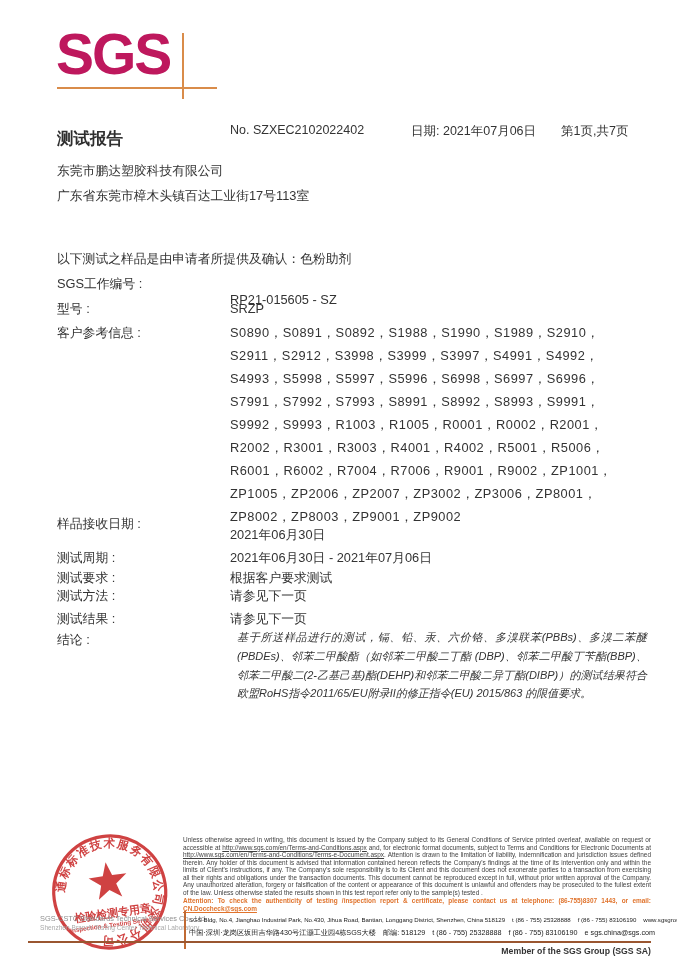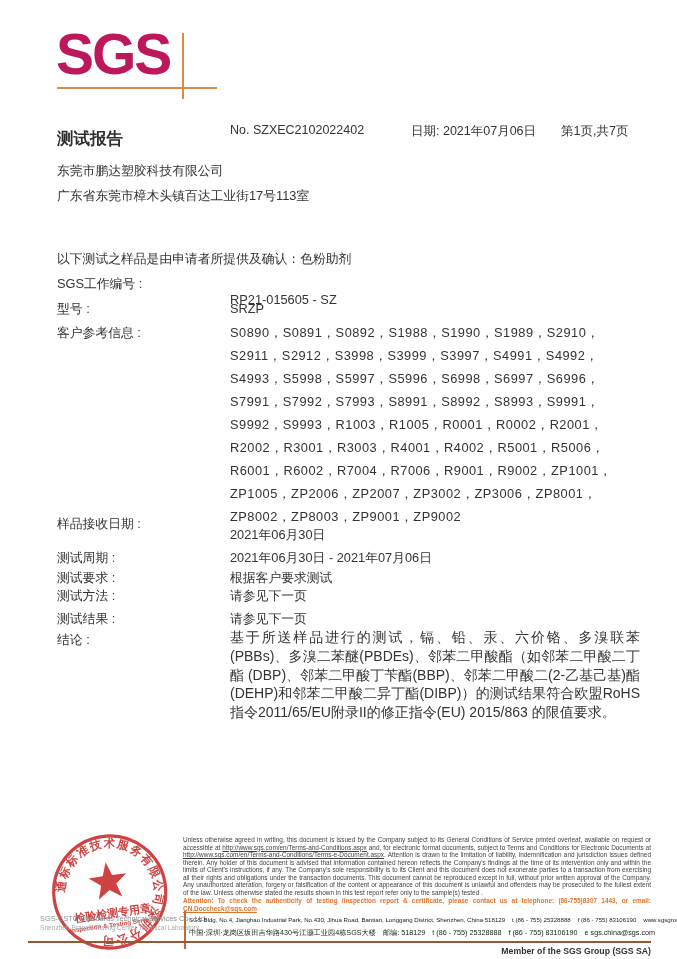--- a/index.html
+++ b/index.html
@@ -16,21 +16,21 @@
   .report-title{left:57px;top:128px;font-size:16.5px;font-weight:bold;color:#2e2e2e;}
   .report-no{left:230px;top:123px;font-size:12.5px;}
   .report-date{left:411px;top:123px;font-size:12.5px;}
   .page-ind{left:561px;top:123px;font-size:12.5px;}
   .company{left:57px;top:163px;font-size:12.8px;}
   .addr{left:57px;top:188px;font-size:12.8px;}
   .sample-stmt{left:57px;top:251px;font-size:12.8px;}
   .lblcol{left:57px;font-size:12.8px;text-align:center;}
   .valcol{left:230px;font-size:12.8px;}
   .refline{left:230px;font-size:12.8px;letter-spacing:0.5px;}
-  .conclusion-p{left:230px;top:628px;width:410px;font-size:14px;line-height:18.8px;text-align:justify;}
+  .conclusion-p{left:237px;top:628px;width:410px;font-size:11px;line-height:18.8px;text-align:justify;font-style:italic;}
   
   .stamp-wrap{left:38px;top:824px;width:144px;height:140px;transform:rotate(-8deg);opacity:0.92;}
   .stamp-co-en{left:40px;top:915px;width:170px;font-size:7.4px;color:#8f8f8f;line-height:8.6px;}
   .stamp-co-en .l2{font-size:6.6px;color:#aaaaaa;}
   .disclaimer{left:183px;top:836px;width:468px;font-size:6.45px;line-height:7.55px;color:#3f3f3f;text-align:justify;}
   .disclaimer a{color:#3f3f3f;text-decoration:underline;}
   .attention{color:#e0732c;font-weight:bold;margin-top:1px;}
   .attention a{color:#e0732c;}
   .addr-rows{left:189px;top:916px;width:462px;font-size:6.1px;color:#222;}
   .addr-row{display:flex;gap:7px;align-items:baseline;white-space:nowrap;height:12px;text-align:right;}

